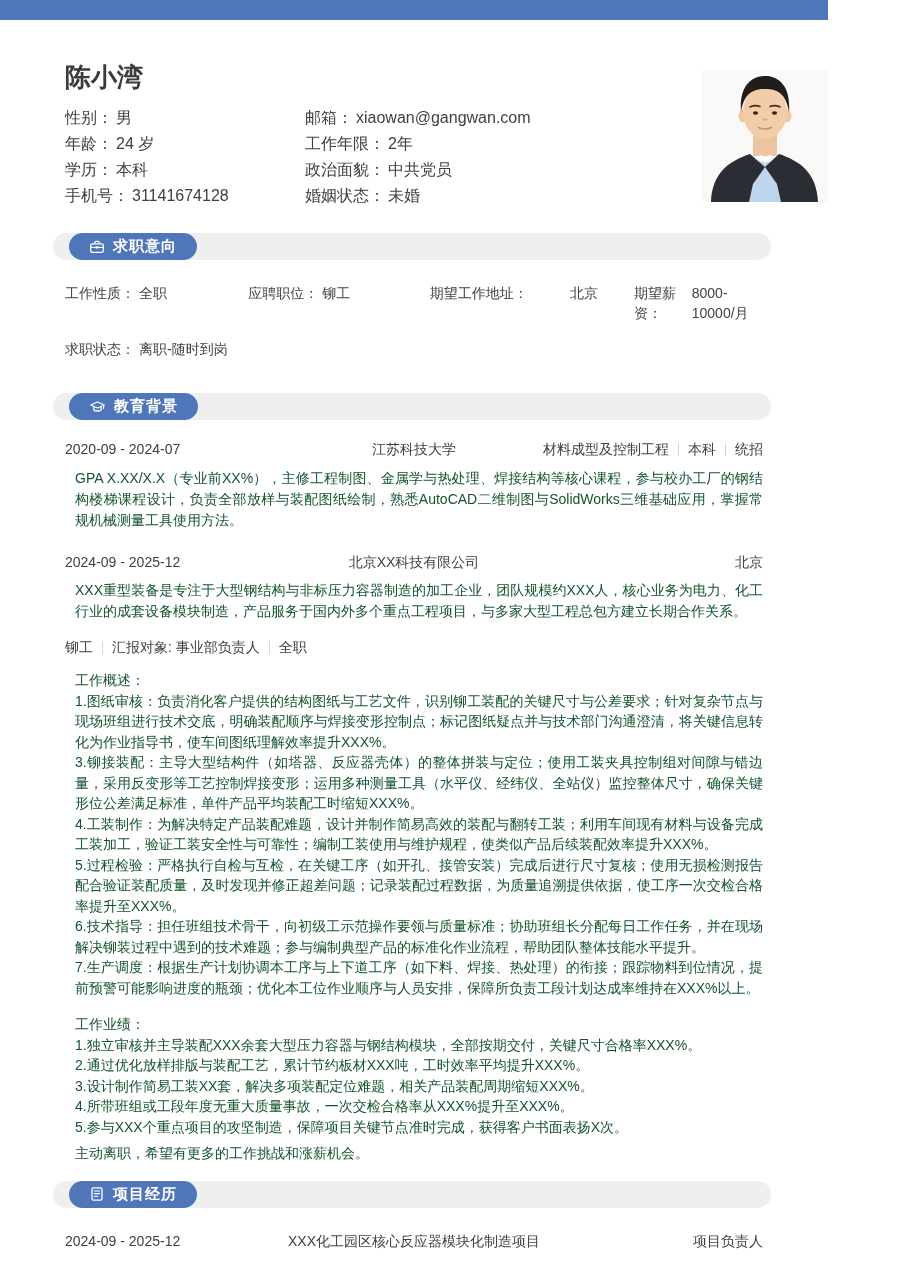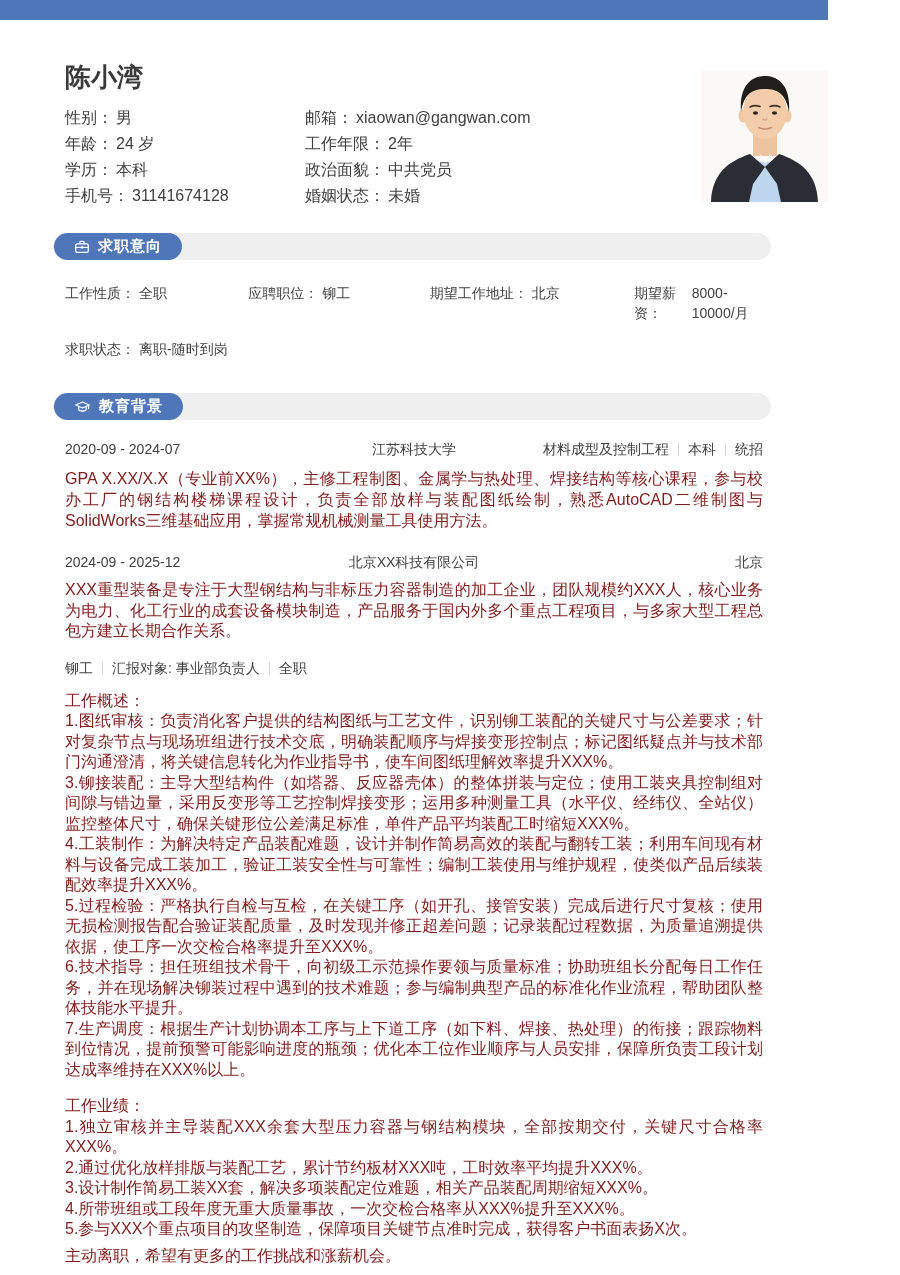--- a/index.html
+++ b/index.html
@@ -24,56 +24,56 @@
   .info-row .val { color: #3f3f3f; margin-left: 3px; }
 
   .photo { position: absolute; left: 701px; top: 70px; width: 127px; height: 132px; }
 
   .section-bar {
     position: relative; height: 27px;
     margin-left: -12px; margin-right: -8px;
     background: #efefef; border-radius: 14px;
   }
   .pill {
-    position: absolute; left: 1px; top: 0; height: 27px;
+    position: absolute; left: 16px; top: 0; height: 27px;
     background: #5076ba; border-radius: 14px;
     display: flex; align-items: center; gap: 8px;
     padding: 0 20px; color: #ffffff;
     font-size: 15px; font-weight: bold; letter-spacing: 1px;
   }
   .pill svg { display: block; }
 
   .bar-intent { margin-top: 24px; }
   .bar-edu { margin-top: 34px; }
   .bar-work { margin-top: 23px; }
   .bar-project { margin-top: 17px; }
 
   .intent-row { display: flex; margin-top: 23px; font-size: 14px; line-height: 20px; gap: 36px; }
   .intent-row.second { margin-top: 16px; }
   .intent-field { display: flex; }
   .intent-field .val { margin-left: 4px; }
-  .if-0 { width: 190px; } .if-1 { width: 188px; } .if-2 { width: 217px; }
+  .if-0 { width: 190px; } .if-1 { width: 188px; } .if-2 { width: 217px; justify-content: space-between; }
 
   .tri-row {
     display: grid; grid-template-columns: 1fr auto 1fr;
     align-items: baseline; font-size: 14px; line-height: 20px;
   }
   .tri-row .left  { justify-self: start; }
   .tri-row .center{ justify-self: center; text-align: center; }
   .tri-row .right { justify-self: end; text-align: right; }
   .edu-row { margin-top: 19px; gap: 10px; }
   .work-row { margin-top: 21px; }
   .project-row { margin-top: 23px; }
 
   .sep {
     display: inline-block; width: 1px; height: 13px;
     background: #d6d6d6; margin: 0 9px; vertical-align: -2px;
   }
 
-  .para { font-size: 16px; line-height: 20.5px; text-align: justify; color: #7f1d1d; }
+  .para { font-size: 14px; line-height: 20.5px; text-align: justify; color: #14532d; margin-left: 10px; }
   .edu-desc { margin-top: 9px; line-height: 21px; }
   .work-intro { margin-top: 8px; }
   .role-line { margin-top: 16px; font-size: 14px; line-height: 20px; }
   .overview-block { margin-top: 13px; }
   .ach-block { margin-top: 10px; }
   .leave-line { margin-top: 6px; }
 </style>
 </head>
 <body>
 

